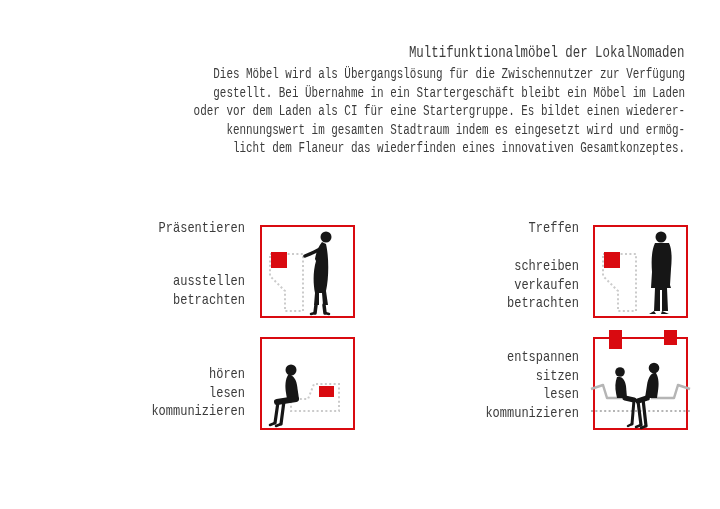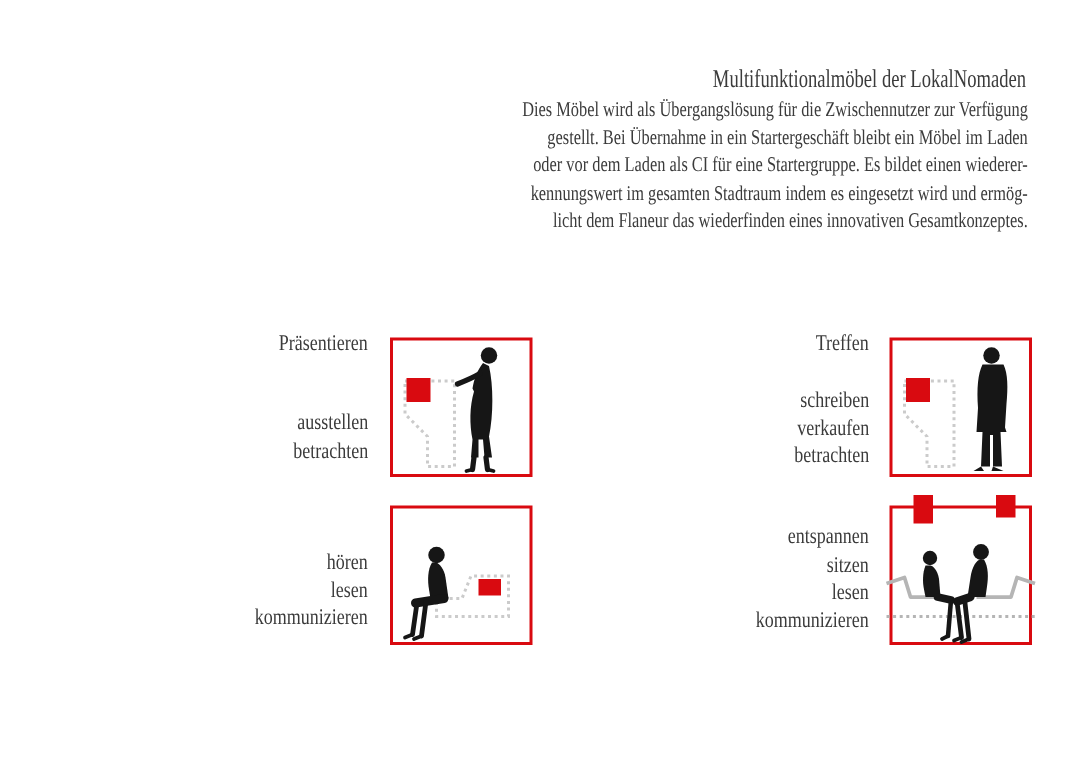--- a/index.html
+++ b/index.html
@@ -1,19 +1,19 @@
 <!DOCTYPE html>
 <html style="--red: #d90a10; --text: #3b3b3b; --furngray: #cbcbcb; --benchgray: #b5b5b5; --bg: #ffffff;"><head>
 <meta charset="utf-8">
 <style>
   html,body{margin:0;padding:0;background:#fff;}
   .canvas{
     position:relative;width:720px;height:456px;overflow:hidden;
     background:var(--bg,#ffffff);
-    font-family:Liberation Serif, serif;
+    font-family:Liberation Mono, monospace;
     color:var(--text,#3b3b3b);
   }
   .abs{position:absolute;}
   .rtxt{text-align:right;white-space:nowrap;transform-origin:100% 0;}
   .title{font-size:17px;line-height:20px;transform:scaleX(.73);}
   .para{font-size:14px;line-height:18.6px;transform:scaleX(.78);}
   .para div{white-space:nowrap;}
   .colhead{font-size:15px;line-height:18px;transform:scaleX(.80);}
   .labels{font-size:15px;line-height:18.5px;transform:scaleX(.80);}
   .box{

